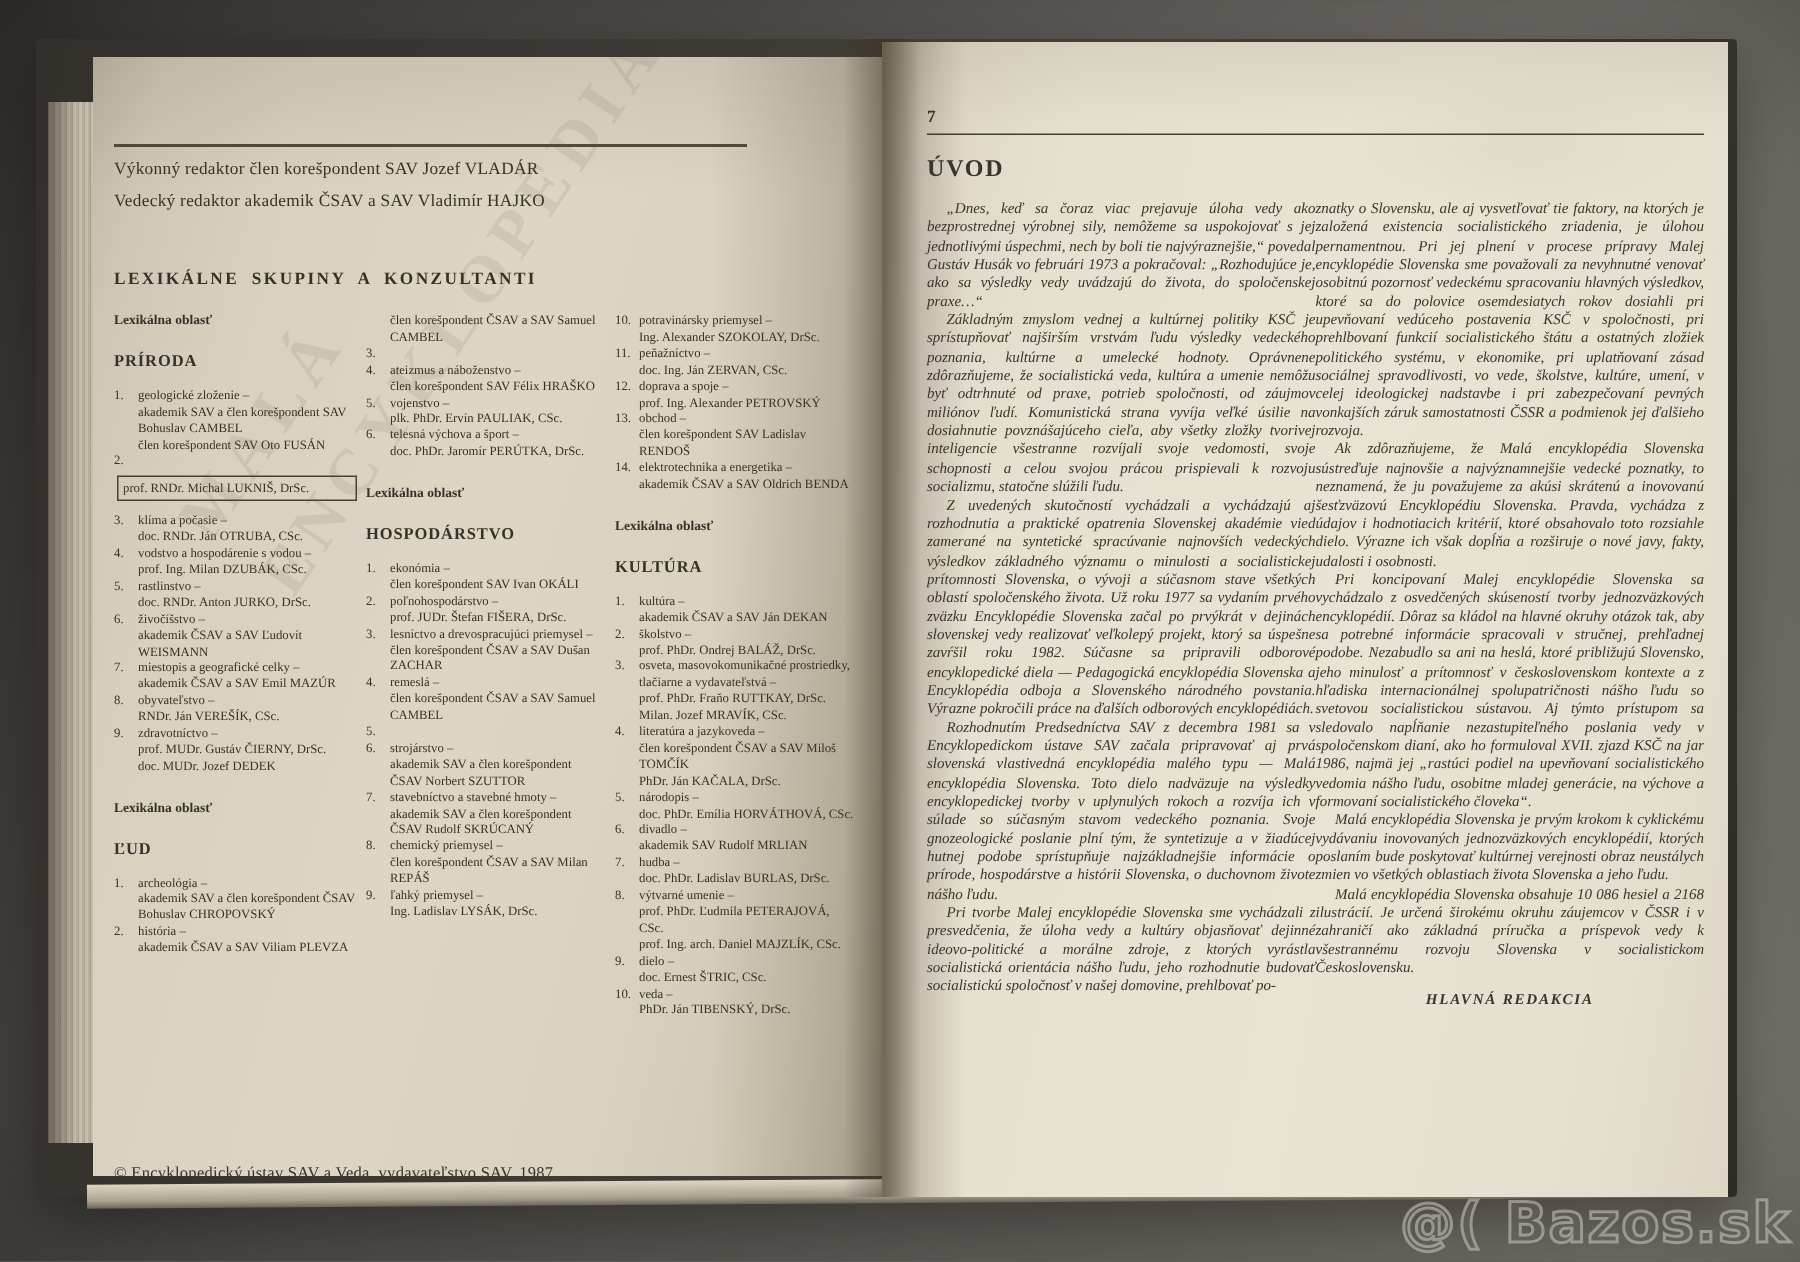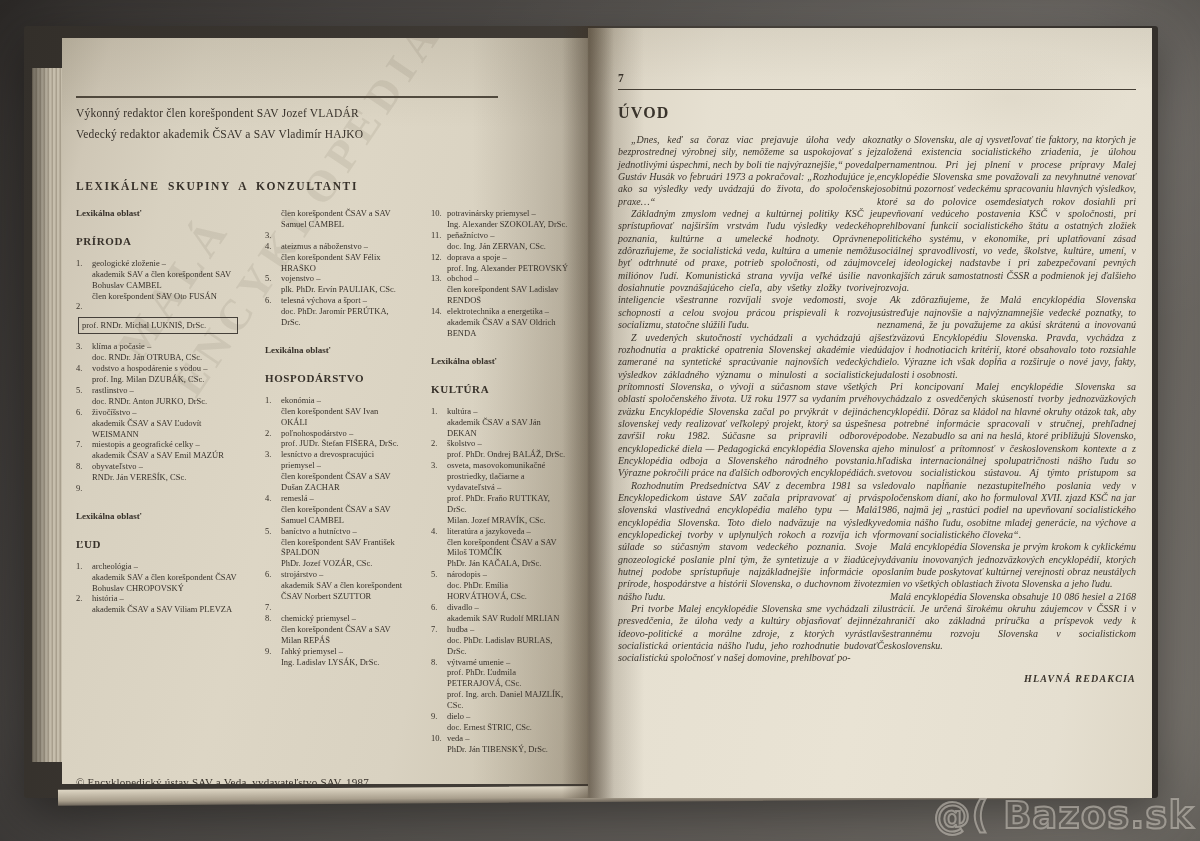--- a/index.html
+++ b/index.html
@@ -62,21 +62,21 @@
   .lp-inner{position:relative;height:100%;padding:0 18px 0 14px;box-sizing:border-box;}
   .ghost{
     position:absolute;left:40px;top:240px;
     transform:rotate(-56deg);transform-origin:left top;
     font-weight:bold;letter-spacing:7px;line-height:66px;font-size:44px;
     color:rgba(92,80,58,.10);white-space:nowrap;pointer-events:none;
   }
   .lp-header{margin-top:58px;width:422px;border-top:2px solid rgba(58,50,40,.85);padding-top:9px;}
   .editor-line{font-size:11.5px;letter-spacing:.2px;margin-bottom:9px;}
   .lp-heading{margin-top:40px;font-size:11.5px;font-weight:bold;letter-spacing:1.6px;word-spacing:4px;}
-  .columns{display:flex;gap:27px;margin-top:16px;}
+  .columns{display:flex;gap:6px;margin-top:16px;}
   .col{width:162px;font-size:8.5px;line-height:10.9px;}
   .section{margin-bottom:11px;}
   .section.gap{margin-top:17px;}
   .sec-label{font-weight:bold;font-size:9px;}
   .sec-name{font-weight:bold;font-size:11px;letter-spacing:.6px;margin-top:17px;}
   .entry{display:flex;}
   .num{flex:none;width:13px;margin-right:3px;}
   .lines{flex:1;}
   .entry.cont{padding-left:16px;}
   .boxed{
@@ -87,21 +87,21 @@
   
   .rp-inner{position:relative;height:100%;padding:0 16px 0 30px;box-sizing:border-box;}
   .rp-header{margin-top:40px;}
   .pagenum{font-size:11.5px;font-weight:bold;}
   .rule{border:0;border-top:1.6px solid rgba(50,43,34,.9);margin:3px 0 0 0;}
   .rp-title{margin:14px 0 12px 0;font-size:16px;font-weight:bold;letter-spacing:1.2px;}
   .rp-columns{display:flex;}
   .rp-col{flex:1 1 0;font-style:italic;font-size:10px;line-height:12.35px;text-align:justify;}
   .rp-col p{margin:0;}
   .rp-col p.indent{text-indent:13px;}
-  .signature{margin-top:21px;text-align:right;font-weight:bold;font-size:10px;letter-spacing:1.2px;}
+  .signature{margin-top:9px;text-align:center;font-weight:bold;font-size:10px;letter-spacing:1.2px;}
   
   .watermark{
     position:absolute;right:6px;bottom:4px;
     font-family:"DejaVu Sans","Liberation Sans",sans-serif;
     font-size:37px;font-weight:bold;letter-spacing:1px;
     color:rgba(165,160,152,.22);
     -webkit-text-stroke:2px rgba(205,200,192,.55);
     text-shadow:0 0 2px rgba(55,52,48,.35);
   }
 </style>
@@ -180,20 +180,25 @@
               </div>
               <div class="entry">
                 <span class="num">8.</span>
                 <div class="lines">
                   <div class="line">obyvateľstvo –</div>
                   <div class="line">RNDr. Ján VEREŠÍK, CSc.</div>
                 </div>
               </div>
               <div class="entry">
                 <span class="num">9.</span>
+                <div class="lines">
+                  <div class="line">zdravotníctvo –</div>
+                  <div class="line">prof. MUDr. Gustáv ČIERNY, DrSc.</div>
+                  <div class="line">doc. MUDr. Jozef DEDEK</div>
+                </div>
               </div>
               <div class="section gap">
                 <div class="sec-label">Lexikálna oblasť</div>
                 <div class="sec-name">ĽUD</div>
               </div>
               <div class="entry">
                 <span class="num">1.</span>
                 <div class="lines">
                   <div class="line">archeológia –</div>
                   <div class="line">akademik SAV a člen korešpondent ČSAV Bohuslav CHROPOVSKÝ</div>
@@ -264,35 +269,34 @@
               </div>
               <div class="entry">
                 <span class="num">4.</span>
                 <div class="lines">
                   <div class="line">remeslá –</div>
                   <div class="line">člen korešpondent ČSAV a SAV Samuel CAMBEL</div>
                 </div>
               </div>
               <div class="entry">
                 <span class="num">5.</span>
-                <div class="lines">
-                  <div class="line">baníctvo a hutníctvo –</div>
-                  <div class="line">člen korešpondent SAV František ŠPALDON</div>
-                  <div class="line">PhDr. Jozef VOZÁR, CSc.</div>
-                </div>
               </div>
               <div class="entry">
                 <span class="num">6.</span>
                 <div class="lines">
                   <div class="line">strojárstvo –</div>
                   <div class="line">akademik SAV a člen korešpondent ČSAV Norbert SZUTTOR</div>
                 </div>
               </div>
               <div class="entry">
                 <span class="num">7.</span>
+                <div class="lines">
+                  <div class="line">stavebníctvo a stavebné hmoty –</div>
+                  <div class="line">akademik SAV a člen korešpondent ČSAV Rudolf SKRÚCANÝ</div>
+                </div>
               </div>
               <div class="entry">
                 <span class="num">8.</span>
                 <div class="lines">
                   <div class="line">chemický priemysel –</div>
                   <div class="line">člen korešpondent ČSAV a SAV Milan REPÁŠ</div>
                 </div>
               </div>
               <div class="entry">
                 <span class="num">9.</span>

